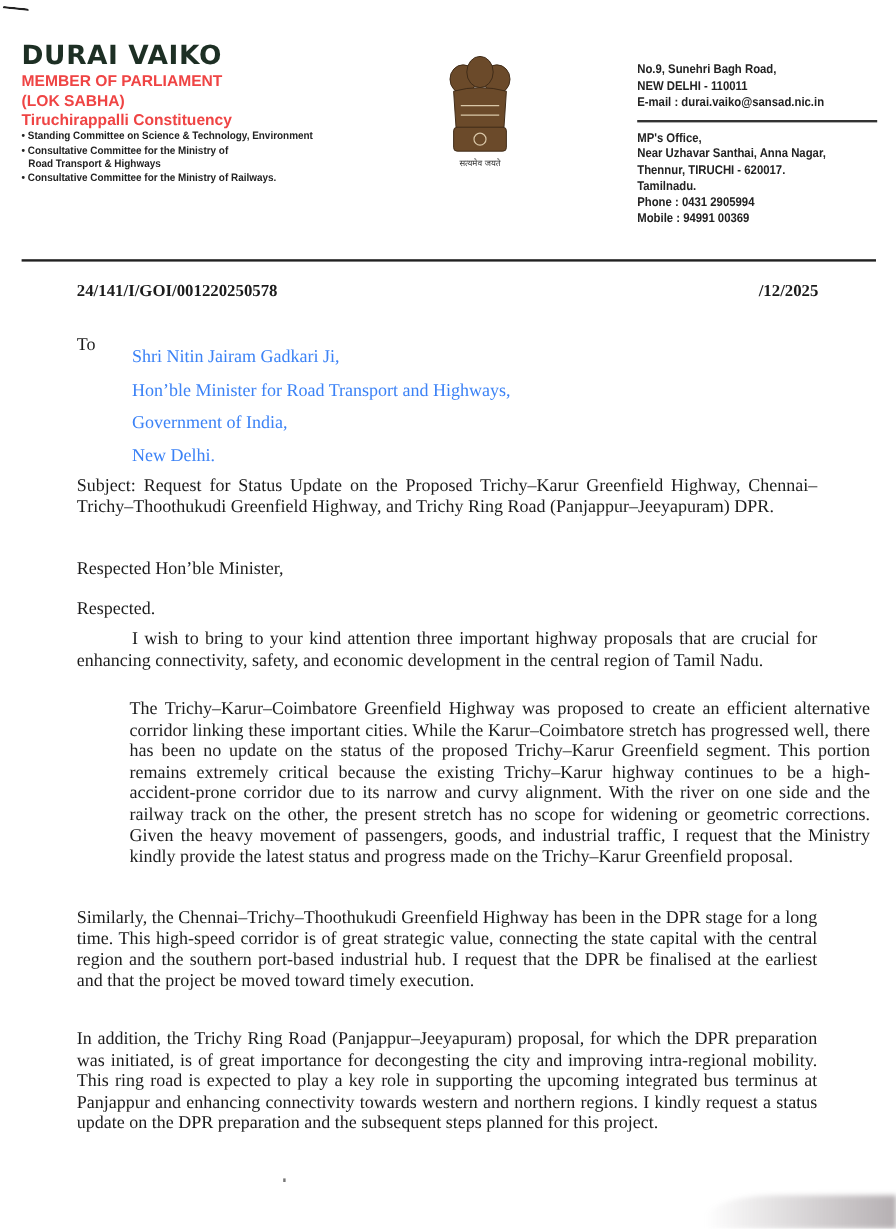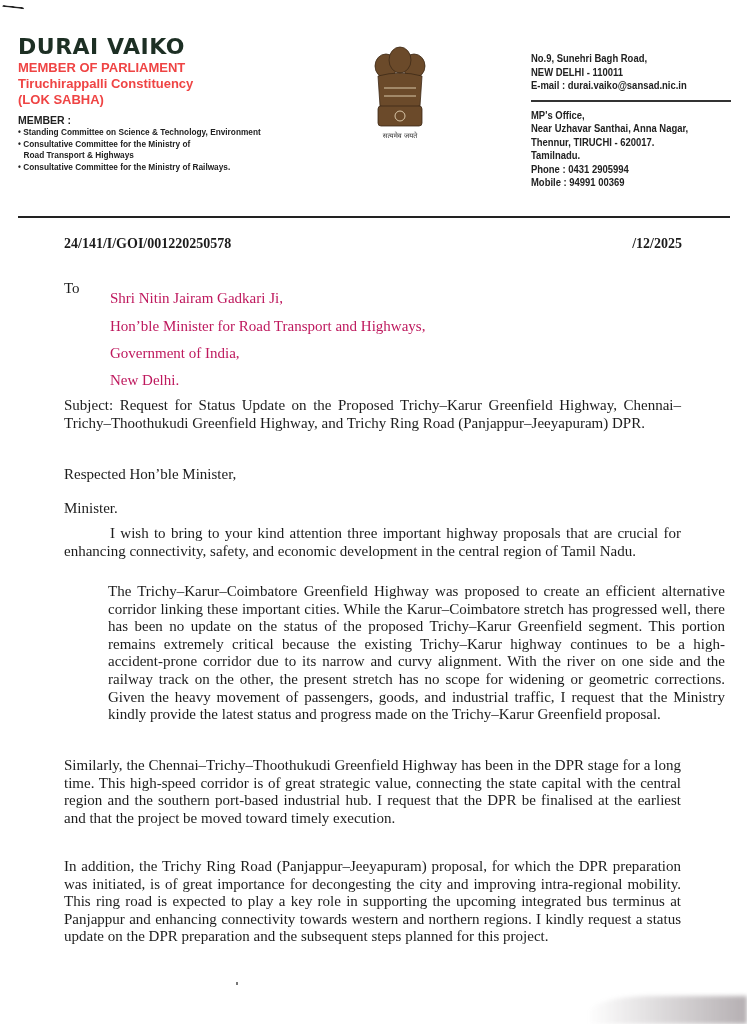--- a/index.html
+++ b/index.html
@@ -51,21 +51,21 @@
     position: absolute; left: 18px; top: 216px; width: 712px; height: 0;
     border-top: 2.5px solid #222;
   }
 
   .doc {
     position: absolute; left: 64px; width: 617px;
     font-family: "Liberation Serif", serif; font-size: 15px; color: #1c1c1c;
   }
   .ref-line { top: 236px; font-weight: bold; font-size: 14px; display: flex; justify-content: space-between; width: 618px; align-items: flex-end; }
   .to { top: 280px; }
-  .addr { position: absolute; left: 110px; font-family: "Liberation Serif", serif; font-size: 15px; color: #be185d; }
+  .addr { position: absolute; left: 110px; font-family: "Liberation Serif", serif; font-size: 15px; color: #3b82f6; }
   .subject { top: 397px; text-align: justify; line-height: 17.5px; }
   .salutation { top: 466px; }
   .greeting { top: 500px; }
   .para { text-align: justify; line-height: 17.6px; }
   .p1 { top: 525px; text-indent: 46px; }
   .p2 { top: 583px; margin-left: 44px; }
   .p3 { top: 757px; }
   .p4 { top: 840px; margin-top: 18px; }
   .stray-dot { position: absolute; left: 236px; top: 982px; width: 2px; height: 3px; background: #777; }
   .shadow-corner {
@@ -75,23 +75,22 @@
   }
 </style>
 </head>
 <body>
 
 <div class="corner-mark"></div>
 
 <div class="lh-left">
   <div class="lh-name">DURAI VAIKO</div>
   <div class="lh-title">MEMBER OF PARLIAMENT</div>
+  <div class="lh-title">(LOK SABHA)</div>
   <div class="lh-title">Tiruchirappalli Constituency</div>
-  <div class="lh-title">(LOK SABHA)</div>
-  <div class="lh-member-head">MEMBER :</div>
   <ul class="lh-member-list">
     <li><span>• Standing Committee on Science &amp; Technology, Environment</span></li>
     <li><span>• Consultative Committee for the Ministry of</span><span class="cont">Road Transport &amp; Highways</span></li>
     <li><span>• Consultative Committee for the Ministry of Railways.</span></li>
   </ul>
 </div>
 
 <svg class="emblem" viewBox="0 0 72 100">
   <g fill="#6b4a2a" stroke="#3e2a17" stroke-width="0.8">
     <ellipse cx="22" cy="24" rx="11" ry="12"></ellipse>
@@ -129,21 +128,21 @@
 
 <div class="doc to">To</div>
 
 <div class="addr" style="top:290px">Shri Nitin Jairam Gadkari Ji,</div>
 <div class="addr" style="top:318px">Hon’ble Minister for Road Transport and Highways,</div>
 <div class="addr" style="top:345px">Government of India,</div>
 <div class="addr" style="top:372px">New Delhi.</div>
 
 <div class="doc subject">Subject: Request for Status Update on the Proposed Trichy–Karur Greenfield Highway, Chennai–Trichy–Thoothukudi Greenfield Highway, and Trichy Ring Road (Panjappur–Jeeyapuram) DPR.</div>
 <div class="doc salutation">Respected Hon’ble Minister,</div>
-<div class="doc greeting">Minister.</div>
+<div class="doc greeting">Respected.</div>
 
 <div class="doc para p1">I wish to bring to your kind attention three important highway proposals that are crucial for enhancing connectivity, safety, and economic development in the central region of Tamil Nadu.</div>
 <div class="doc para p2">The Trichy–Karur–Coimbatore Greenfield Highway was proposed to create an efficient alternative corridor linking these important cities. While the Karur–Coimbatore stretch has progressed well, there has been no update on the status of the proposed Trichy–Karur Greenfield segment. This portion remains extremely critical because the existing Trichy–Karur highway continues to be a high-accident-prone corridor due to its narrow and curvy alignment. With the river on one side and the railway track on the other, the present stretch has no scope for widening or geometric corrections. Given the heavy movement of passengers, goods, and industrial traffic, I request that the Ministry kindly provide the latest status and progress made on the Trichy–Karur Greenfield proposal.</div>
 <div class="doc para p3">Similarly, the Chennai–Trichy–Thoothukudi Greenfield Highway has been in the DPR stage for a long time. This high-speed corridor is of great strategic value, connecting the state capital with the central region and the southern port-based industrial hub. I request that the DPR be finalised at the earliest and that the project be moved toward timely execution.</div>
 <div class="doc para p4">In addition, the Trichy Ring Road (Panjappur–Jeeyapuram) proposal, for which the DPR preparation was initiated, is of great importance for decongesting the city and improving intra-regional mobility. This ring road is expected to play a key role in supporting the upcoming integrated bus terminus at Panjappur and enhancing connectivity towards western and northern regions. I kindly request a status update on the DPR preparation and the subsequent steps planned for this project.</div>
 
 <div class="stray-dot"></div>
 <div class="shadow-corner"></div>
 
 </body></html>

